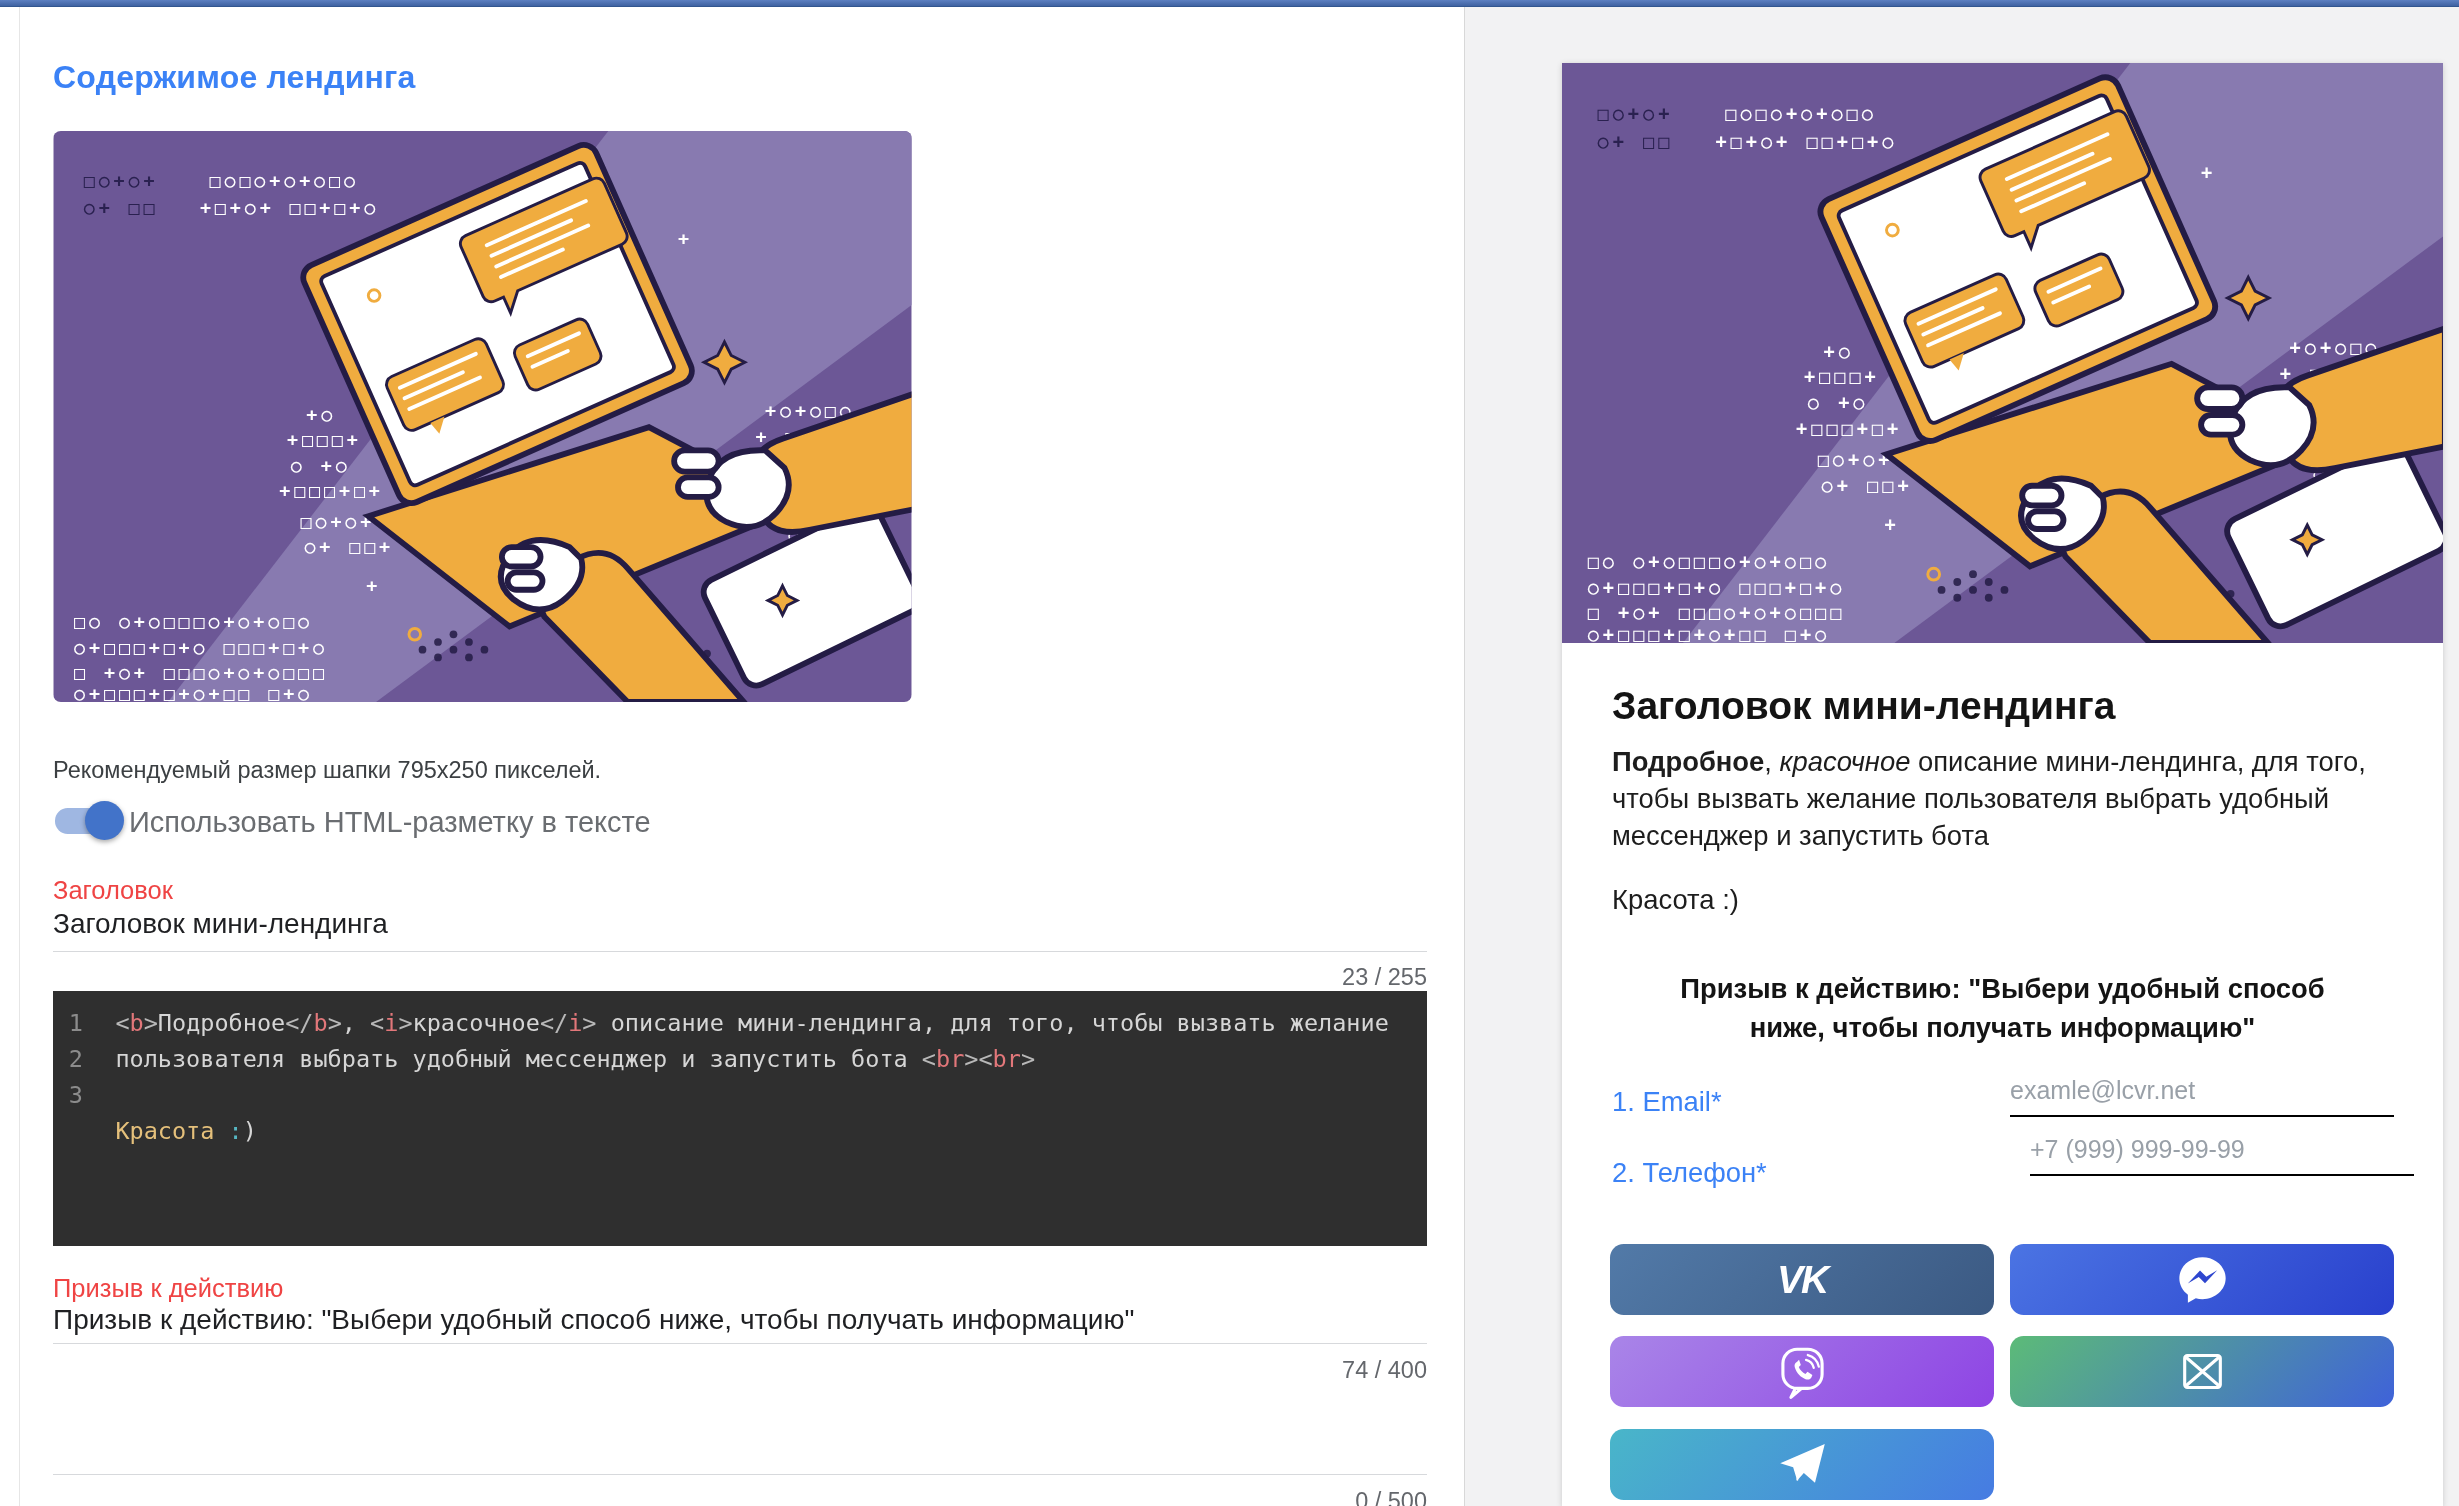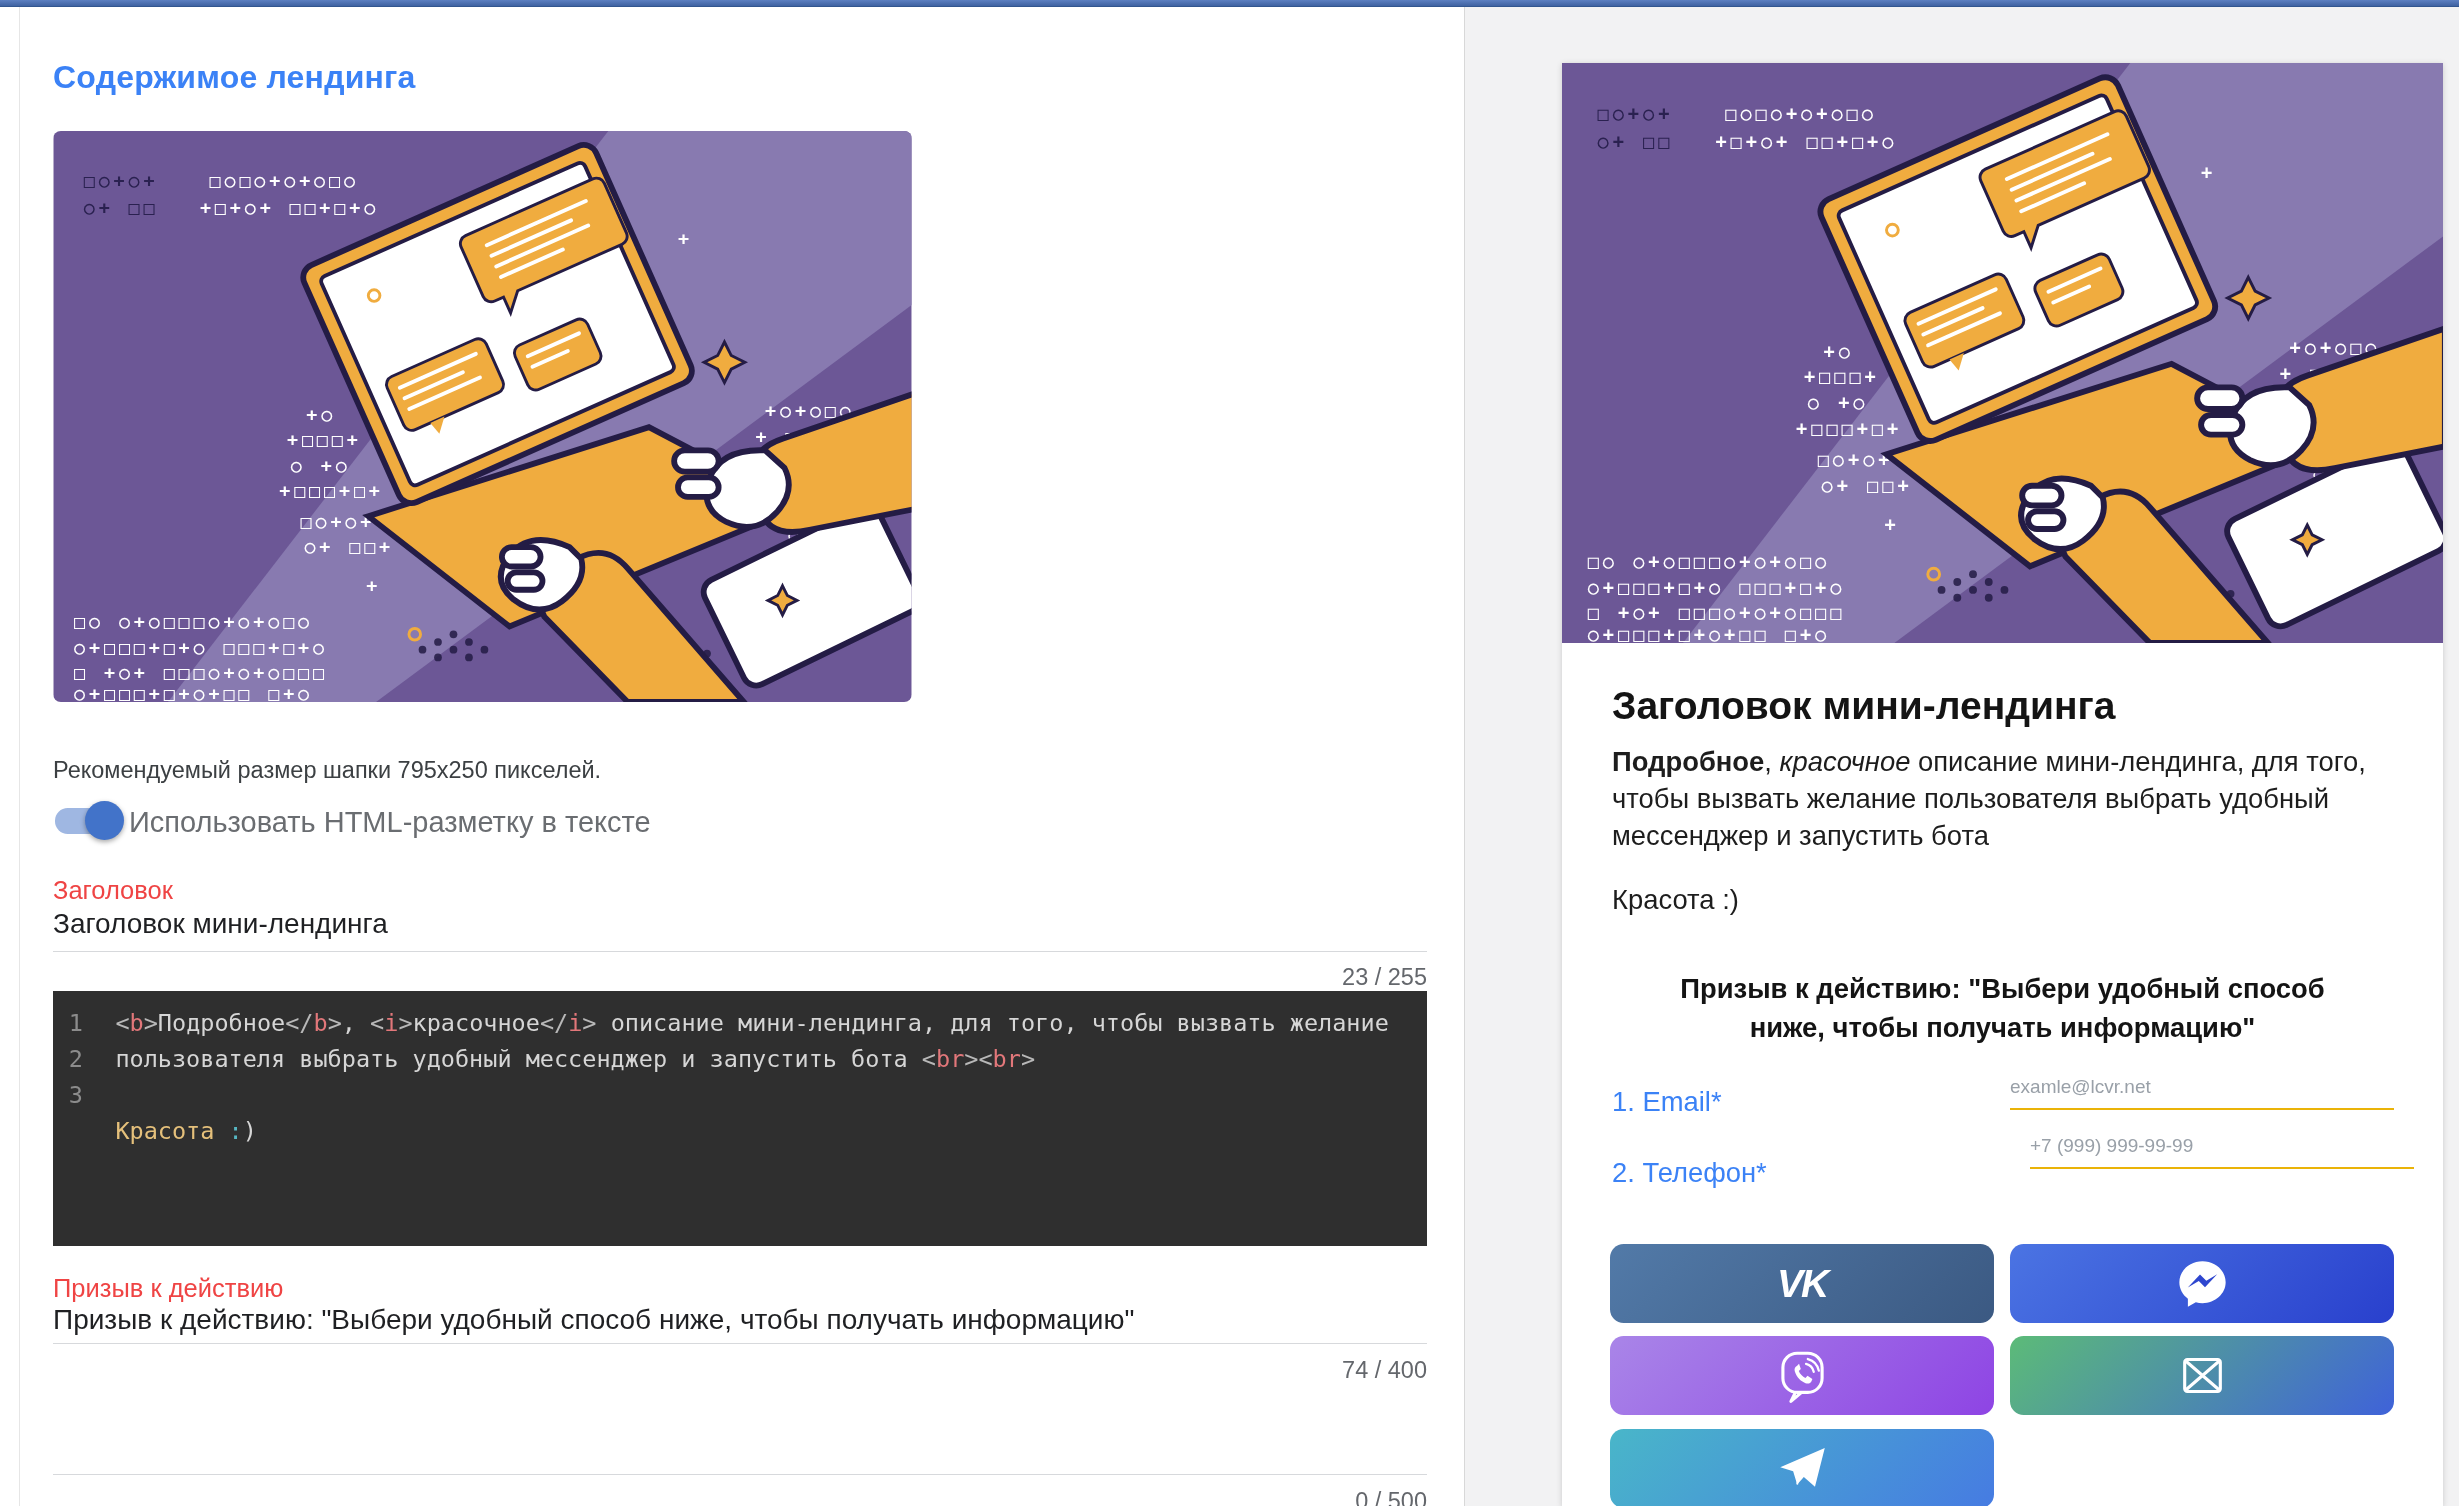--- a/index.html
+++ b/index.html
@@ -56,26 +56,26 @@
   .preview-image { position:absolute; left:0; top:0; width:881px; height:580px; overflow:hidden; }
 
   .pv-heading { position:absolute; left:50px; top:621px; font-size:39px; font-weight:700; color:#141414; }
   .pv-desc { position:absolute; left:50px; top:680px; width:823px; font-size:27.4px;
              line-height:37px; color:#1d1d1d; }
   .pv-beauty { position:absolute; left:50px; top:821px; font-size:27.4px; color:#1d1d1d; }
   .pv-cta { position:absolute; left:0; top:906px; width:881px; padding:0 93px; text-align:center;
             font-size:27.4px; font-weight:700; line-height:39px; color:#141414; }
 
   .pv-row-label { position:absolute; left:50px; font-size:27.4px; color:#3b82f6; }
-  .pv-row-input { position:absolute; left:448px; width:384px; font-size:19px; color:#1f2023;
+  .pv-row-input { position:absolute; left:448px; width:384px; font-size:25px; color:#1f2023;
                   border:none; outline:none; background:transparent;
-                  border-bottom:2px solid #eab308; padding-bottom:9.8px; }
+                  border-bottom:2px solid #000000; padding-bottom:9.8px; }
   .pv-row-input::placeholder { color:#99a0a8; opacity:1; }
 
-  .msg-btn { position:absolute; width:384px; height:79px; border:none; border-radius:13.7px;
+  .msg-btn { position:absolute; width:384px; height:71px; border:none; border-radius:13.7px;
              cursor:pointer; display:flex; align-items:center; justify-content:center; }
   .msg-btn svg { display:block; }
   .btn-vk        { left:48px;  top:1181px; }
   .btn-messenger { left:448px; top:1181px; }
   .btn-viber     { left:48px;  top:1273px; }
   .btn-email     { left:448px; top:1273px; }
   .btn-telegram  { left:48px;  top:1366px; }
   .vk-glyph { color:#ffffff; font-size:39px; font-weight:700; letter-spacing:-2px;
               font-style:italic; line-height:1; }
 </style>

